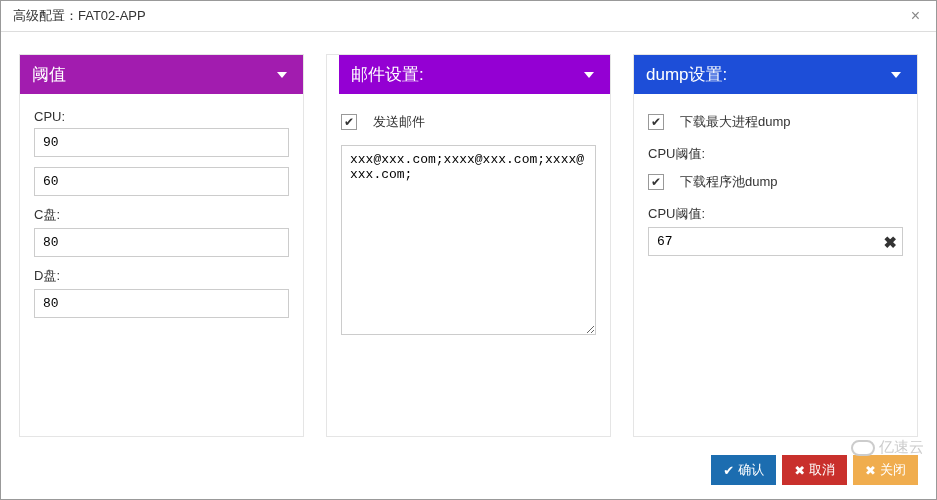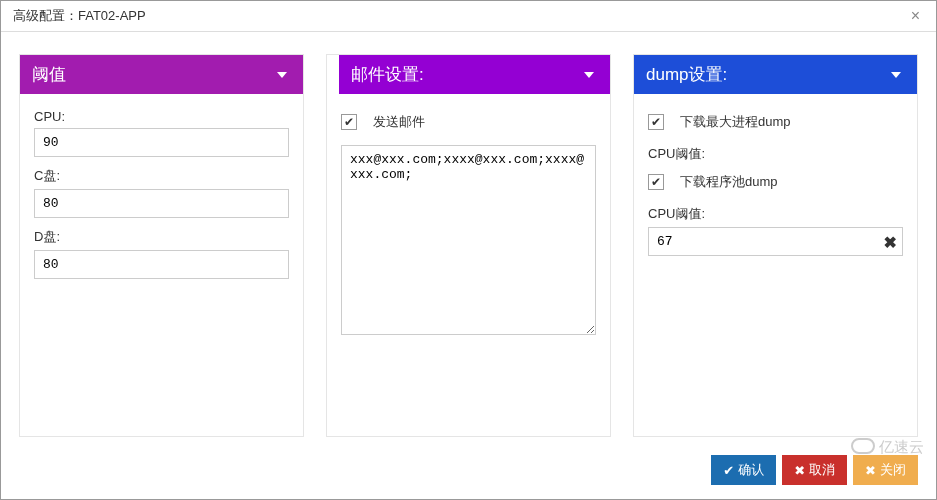--- a/index.html
+++ b/index.html
@@ -134,20 +134,21 @@
       border-top: 6px solid #fff;
       margin-right: 4px;
     }
     .watermark {
       position: absolute;
       right: 12px;
       bottom: 42px;
       color: #ccc;
       font-size: 15px;
       display: flex;
+      align-items: center;
       gap: 4px;
       pointer-events: none;
     }
     .watermark-icon {
       width: 24px; height: 16px;
       border: 2px solid #ccc;
       border-radius: 10px;
       position: relative;
     }
   </style>
@@ -166,20 +167,21 @@
       <div class="panel-header">
         <span>阈值</span>
         <span class="chevron-down"></span>
       </div>
       <div class="panel-body">
         <div class="field-group">
           <label class="field-label">CPU:</label>
           <input class="text-input" value="90" style="">
         </div>
         <div class="field-group">
+          <input class="text-input" value="60" style="">
         </div>
         <div class="field-group">
           <label class="field-label">C盘:</label>
           <input class="text-input" value="80" style="">
         </div>
         <div class="field-group">
           <label class="field-label">D盘:</label>
           <input class="text-input" value="80" style="">
         </div>
       </div>

